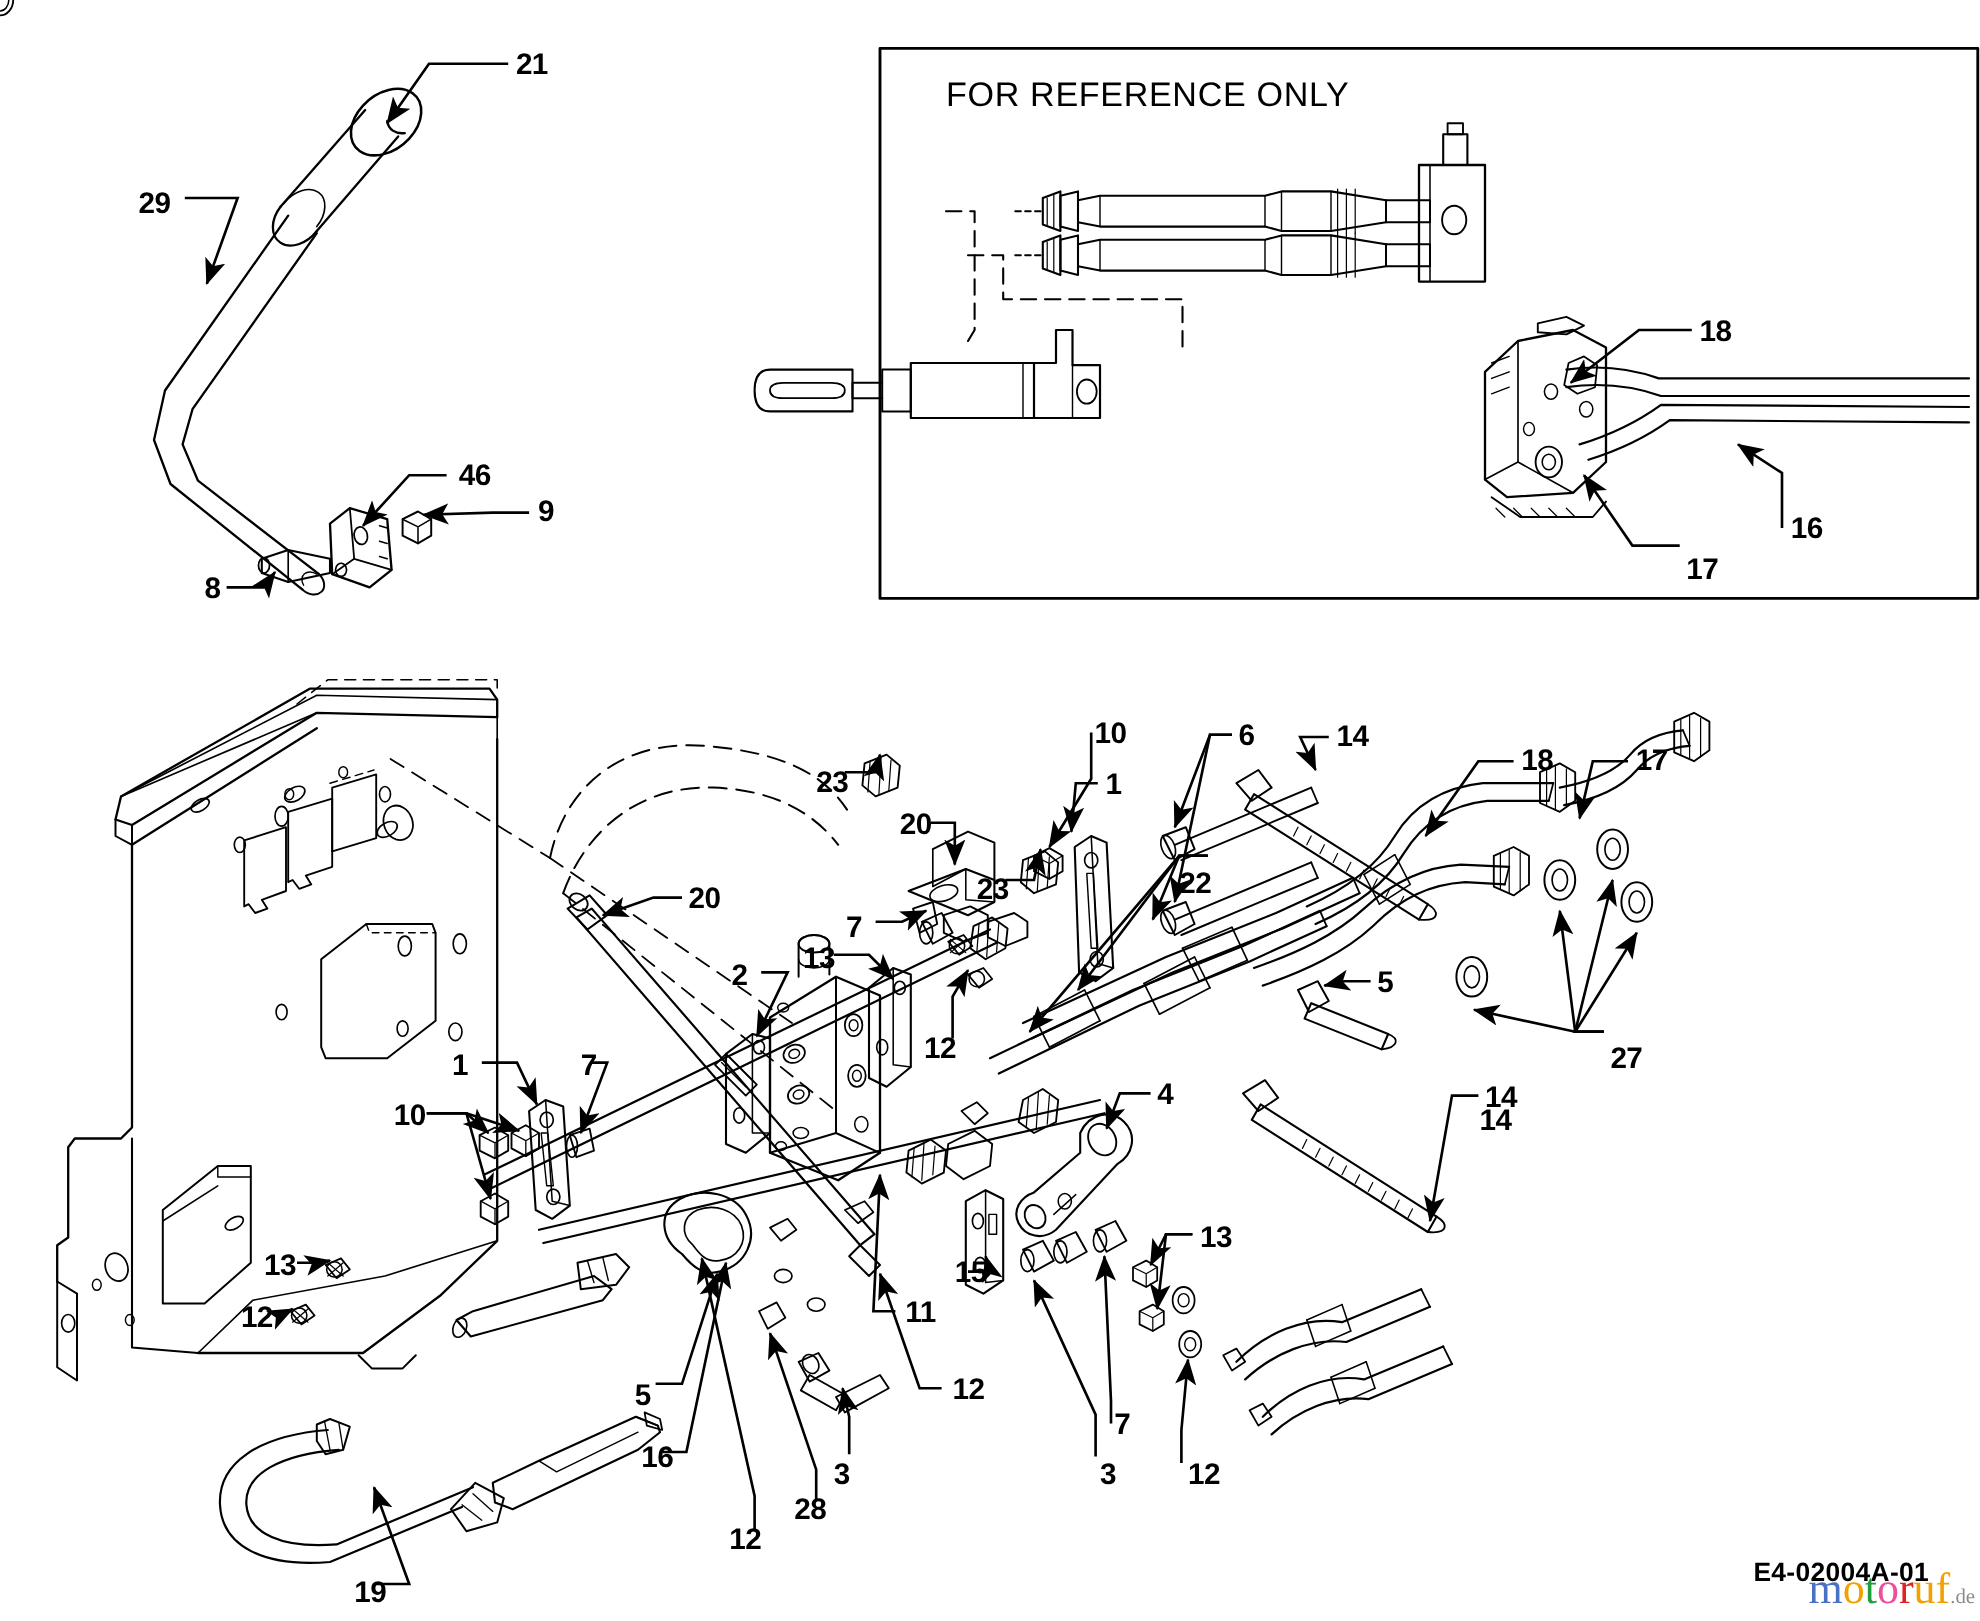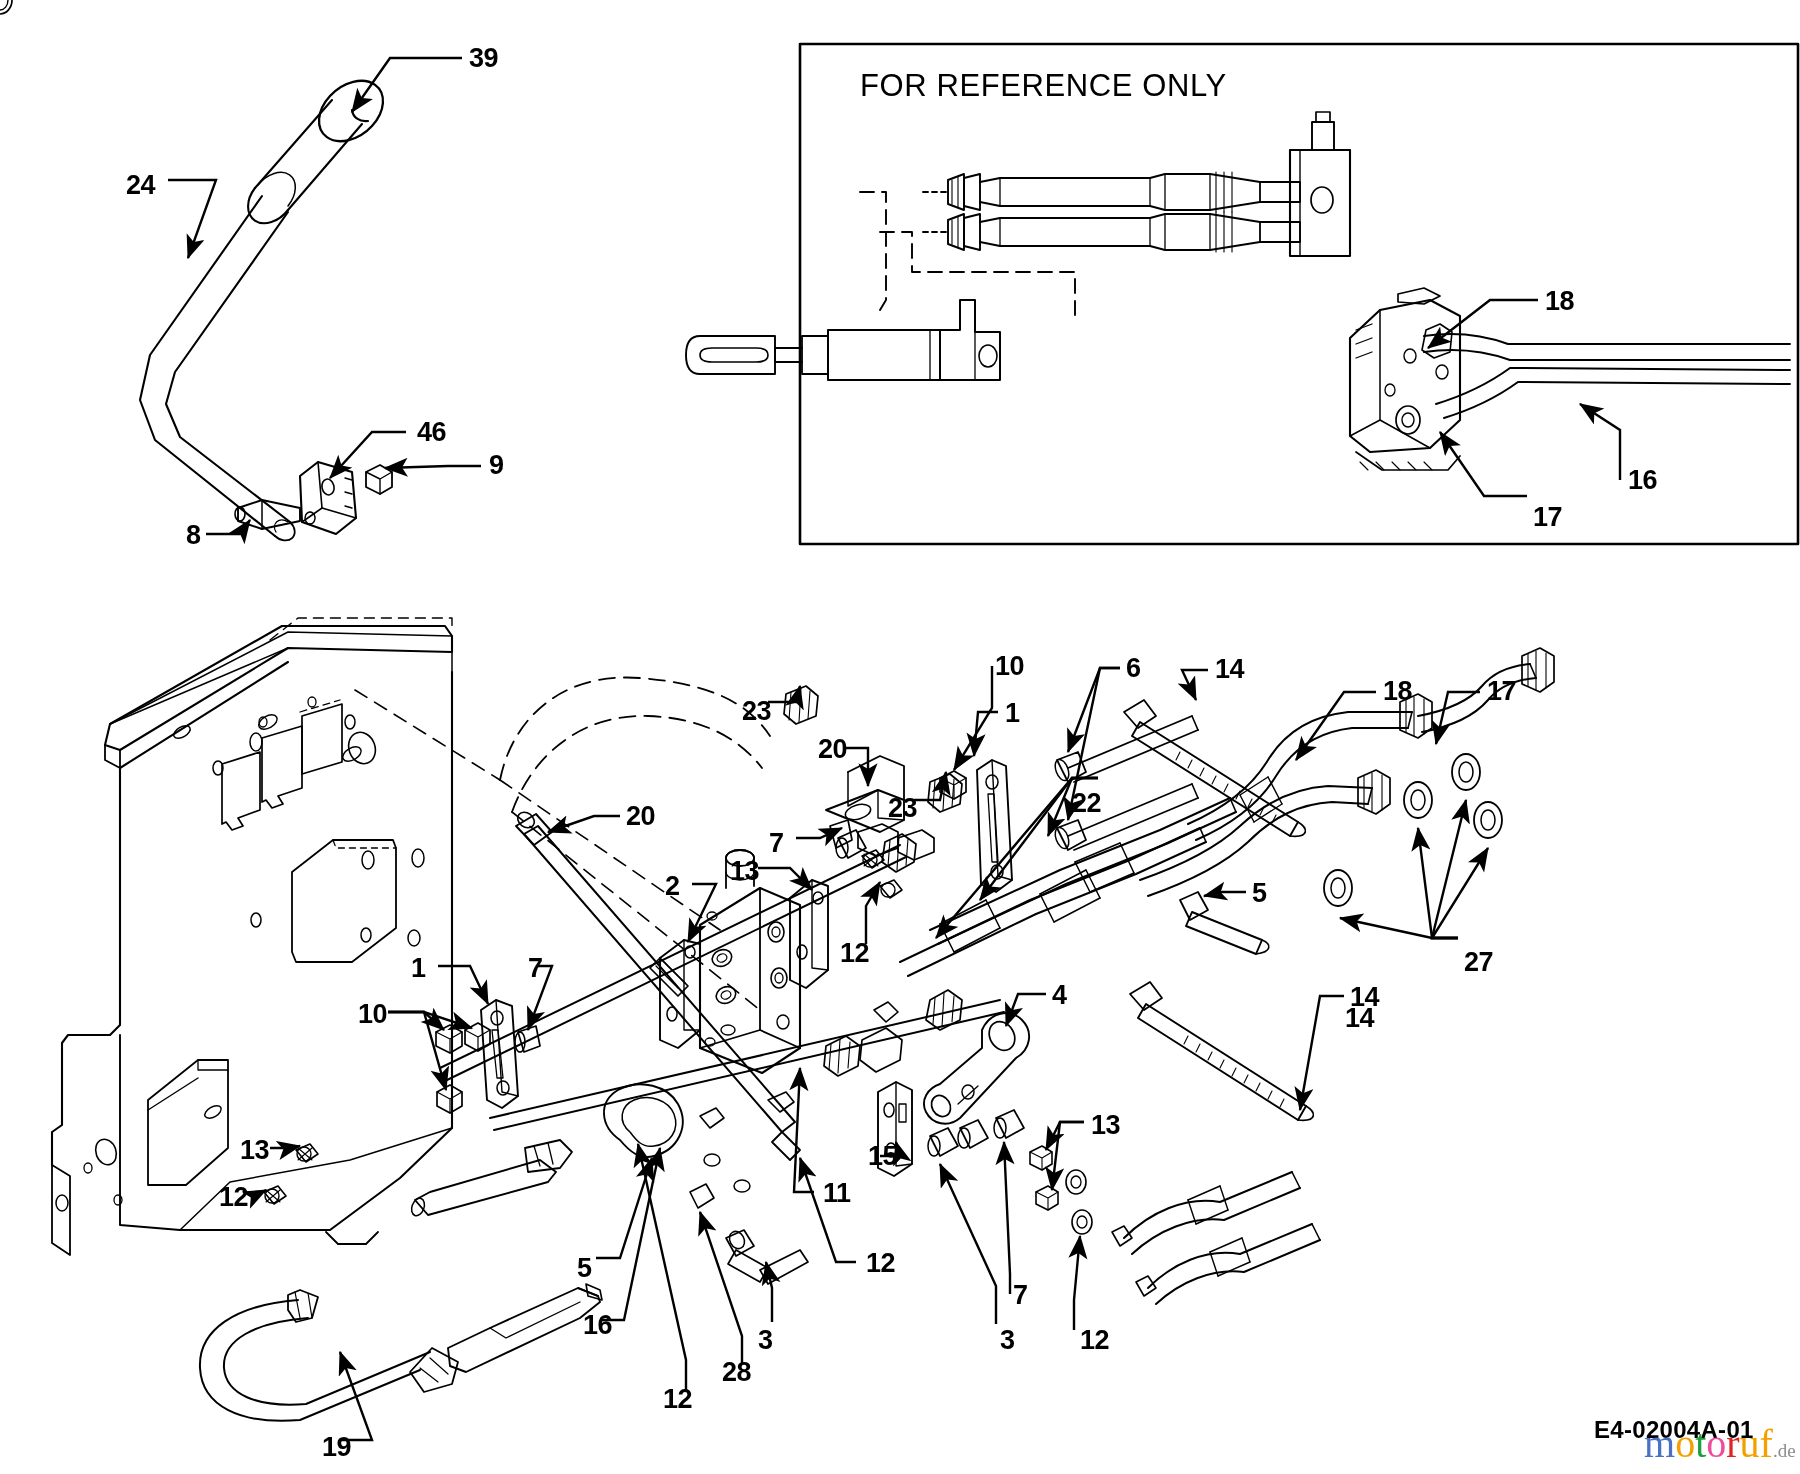--- a/index.html
+++ b/index.html
@@ -598,22 +598,22 @@
       <path d="M996,1324 L996,1286 L940,1164" marker-end="url(#ar)"></path>
       <path d="M1010,1294 L1010,1274 L1004,1142" marker-end="url(#ar)"></path>
       <path d="M1074,1330 L1074,1300 L1080,1236" marker-end="url(#ar)"></path>
       <path d="M340,1440 L372,1440 L340,1352" marker-end="url(#ar)"></path>
     </g>
   </svg>
 
   <div class="refbox-title" style="left:860px; top:68px;">FOR REFERENCE ONLY</div>
 
   <div id="callout-layer">
-      <div class="callout" style="left: 469px; top: 45px;">39</div>
-      <div class="callout" style="left: 126px; top: 172px;">24</div>
+      <div class="callout" style="left: 469px; top: 45px;">21</div>
+      <div class="callout" style="left: 126px; top: 172px;">29</div>
       <div class="callout" style="left: 417px; top: 419px;">46</div>
       <div class="callout" style="left: 489px; top: 452px;">9</div>
       <div class="callout" style="left: 186px; top: 522px;">8</div>
       <div class="callout" style="left: 1545px; top: 288px;">18</div>
       <div class="callout" style="left: 1628px; top: 467px;">16</div>
       <div class="callout" style="left: 1533px; top: 504px;">17</div>
       <div class="callout" style="left: 995px; top: 653px;">10</div>
       <div class="callout" style="left: 1126px; top: 655px;">6</div>
       <div class="callout" style="left: 1215px; top: 656px;">14</div>
       <div class="callout" style="left: 1383px; top: 678px;">18</div>

